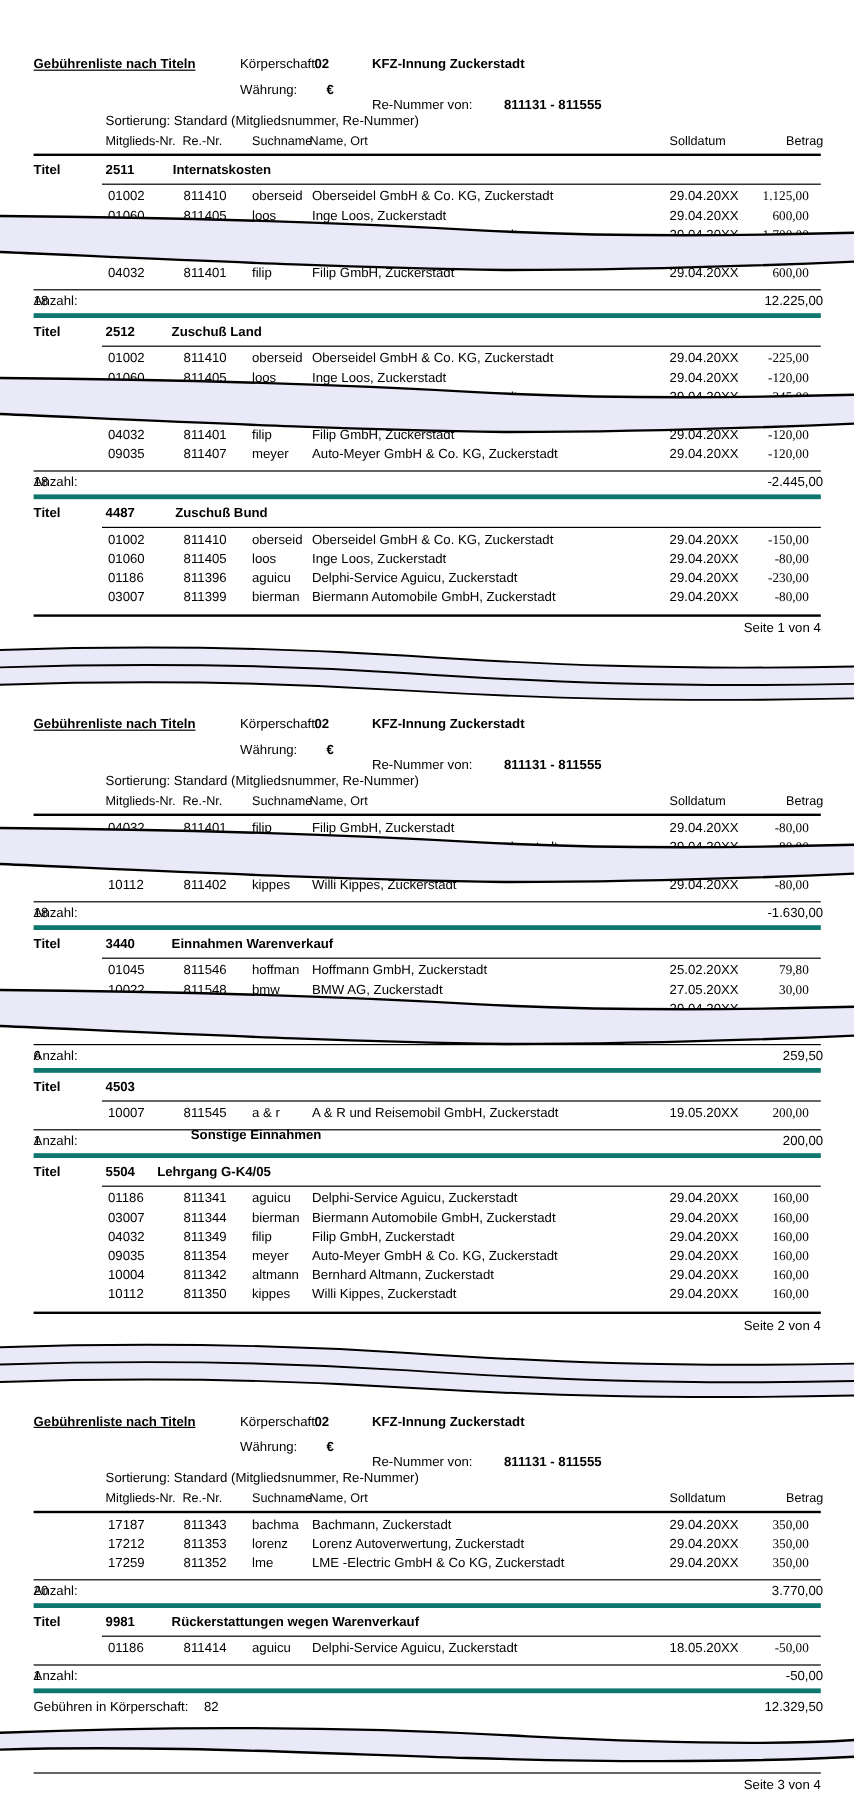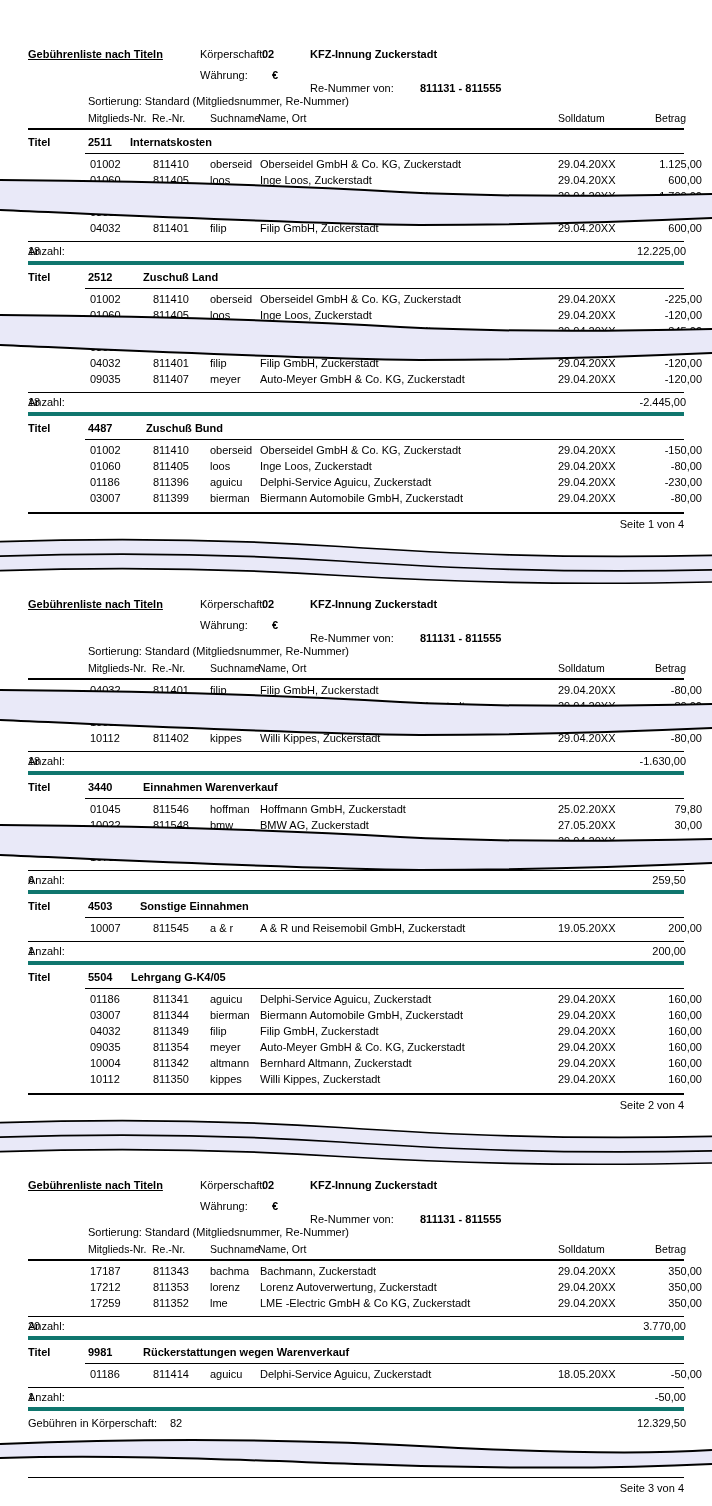--- a/index.html
+++ b/index.html
@@ -28,21 +28,21 @@
 
   .rule{margin-left:28px;width:656px;height:0;}
   .rule.thick{border-top:2px solid #000;}
   .rule-titel{margin-left:85px;width:599px;border-top:1px solid #000;margin-top:2px;height:0;}
 
   .trow{position:relative;height:15px;margin-top:6px;font-weight:bold;}
 
   .rrow{position:relative;height:16px;}
   .rule-titel + .rrow, .rule.thick + .rrow{margin-top:4px;}
   .cm{left:90px}.cr{left:153px}.cs{left:210px}.cn{left:260px}.cd{left:558px}
-  .ca{right:10px;text-align:center;}
+  .ca{right:38px;text-align:center;font-family:Liberation Serif, serif;}
 
   .sum{position:relative;margin:3px 28px 0;border-top:1px solid #000;border-bottom:4px solid #0f766e;height:13px;padding:3px 0;}
   .suml{left:0}.sumc{left:45}.suma{right:-2px;text-align:right;}
 
   .totals{position:relative;margin:6px 28px 0;height:16px;}
   .totl{left:0}.totc{left:142px}.tota{right:-2px;text-align:right;}
 
   .pfoot{position:relative;margin:4px 28px 0;padding-top:4px;height:14px;text-align:right;}
   .pfoot.thick{border-top:2px solid #000;}
   .pfoot.thin{border-top:1px solid #000;}
@@ -79,21 +79,21 @@
         <span class="ax x152">Re.-Nr.</span>
         <span class="ax x210">Suchname</span>
         <span class="ax x258">Name, Ort</span>
         <span class="ax x558">Solldatum</span>
         <span class="ax car">Betrag</span>
       </div>
       <div class="rule thick"></div>
       <div class="trow">
         <span class="ax x28">Titel</span>
         <span class="ax x88">2511</span>
-        <span class="ax cn2 x152" style="left: 130px;">Internatskosten</span>
+        <span class="ax cn2 x152" style="left: 144px;">Internatskosten</span>
       </div>
       <div class="rule-titel"></div>
       <div class="rrow">
         <span class="ax cm">01002</span>
         <span class="ax cr">811410</span>
         <span class="ax cs">oberseid</span>
         <span class="ax cn">Oberseidel GmbH &amp; Co. KG, Zuckerstadt</span>
         <span class="ax cd">29.04.20XX</span>
         <span class="ax ca">1.125,00</span>
       </div>
@@ -355,21 +355,21 @@
         <span class="ax ca">50,00</span>
       </div>
       <div class="sum">
         <span class="ax suml">Anzahl:</span>
         <span class="ax sumc">6</span>
         <span class="ax suma">259,50</span>
       </div>
       <div class="trow">
         <span class="ax x28">Titel</span>
         <span class="ax x88">4503</span>
-        <span class="ax cn2 x152" style="left: 140px;">Sonstige Einnahmen</span>
+        <span class="ax cn2 x152" style="left: 159px; margin-top: 40px;">Sonstige Einnahmen</span>
       </div>
       <div class="rule-titel"></div>
       <div class="rrow">
         <span class="ax cm">10007</span>
         <span class="ax cr">811545</span>
         <span class="ax cs">a &amp; r</span>
         <span class="ax cn">A &amp; R und Reisemobil GmbH, Zuckerstadt</span>
         <span class="ax cd">19.05.20XX</span>
         <span class="ax ca">200,00</span>
       </div>

